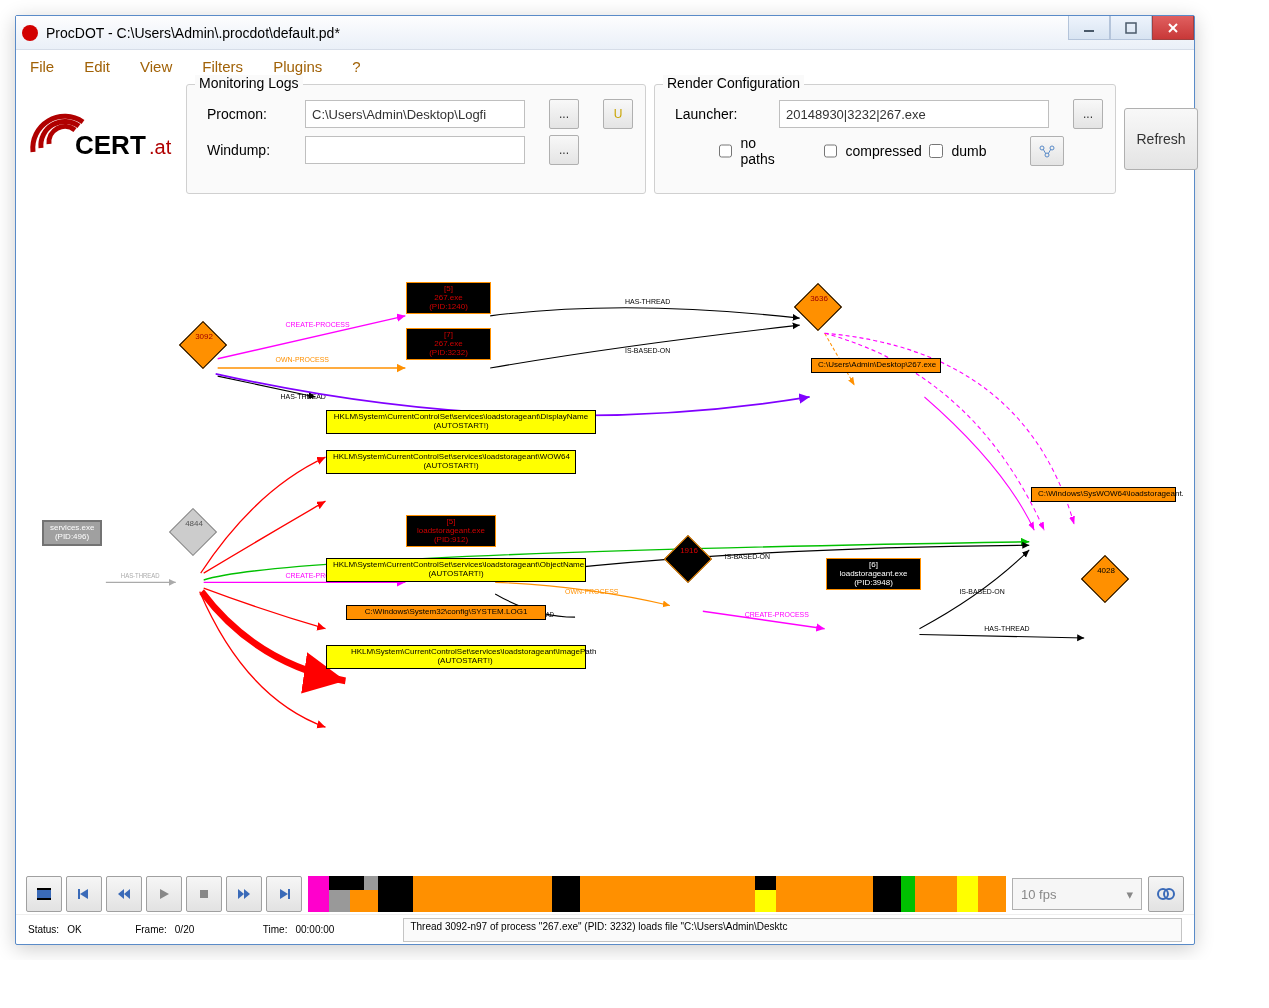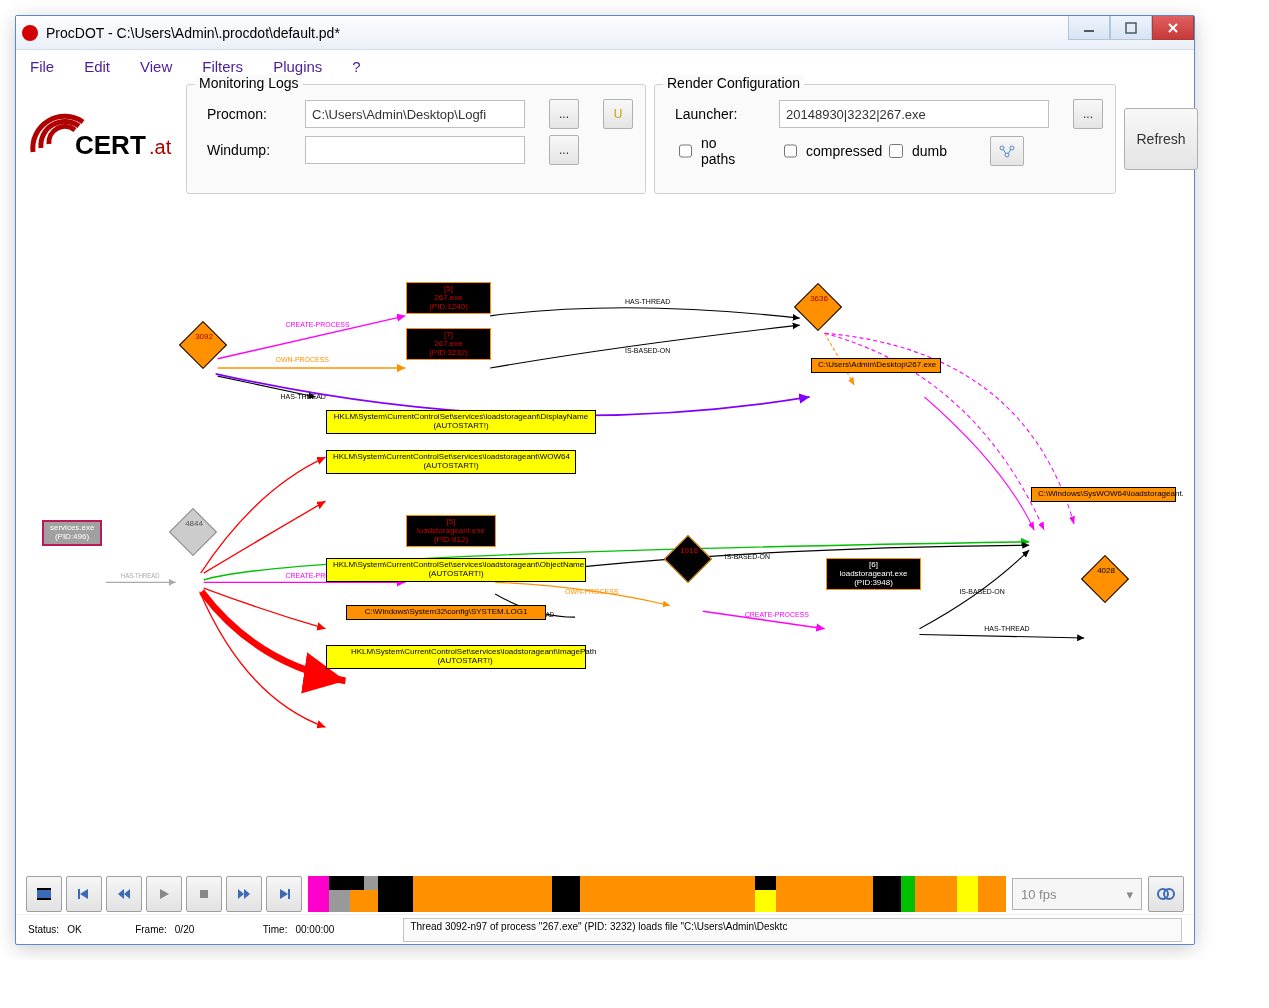--- a/index.html
+++ b/index.html
@@ -53,21 +53,21 @@
     font-size: 11px;
   }
   .win-btn.close { background: linear-gradient(#e06060,#c83838); color:#fff; border-color:#a04040;}
   .menubar {
     height: 32px;
     display: flex;
     align-items: center;
     padding: 12px 14px;
     gap: 30px;
     font-size: 15px;
-    color: #4c1d95;
+    color: #a16207;
   }
   .top-panels {
     display: flex;
     padding: 2px 10px 4px 10px;
     gap: 8px;
     align-items: stretch;
   }
   .logo-box {
     width: 170px;
     height: 110px;
@@ -151,21 +151,21 @@
     position: absolute;
     border: 1px solid #000;
     padding: 2px 6px;
     font-size: 8px;
     line-height: 1.1;
     text-align: center;
     white-space: pre-line;
   }
   .node-black { background:#000; color:#d00000; border-color:#ff9000;}
   .node-black2 { background:#000; color:#fff; border-color:#ff9000;}
-  .node-gray { background:#a0a0a0; color:#fff; border:2px solid #be185d;}
+  .node-gray { background:#a0a0a0; color:#fff; border:2px solid #737373;}
   .node-yellow { background:#ffff00; color:#000; border:1px solid #000;}
   .node-orange { background:#ff9000; color:#000; border:1px solid #000;}
   .diamond {
     position: absolute;
     width: 34px; height: 34px;
     transform: rotate(45deg);
   }
   .diamond span {
     display: block;
     transform: rotate(-45deg);
@@ -283,21 +283,21 @@
       </div>
     </div>
 
     <div class="fieldset" style="flex:1;">
       <span class="fieldset-title">Render Configuration</span>
       <div class="row">
         <label style="width:80px;">Launcher:</label>
         <input class="text-input launcher-input" value="20148930|3232|267.exe" style="">
         <button class="btn">...</button>
       </div>
-      <div class="row" style="gap:31px;">
+      <div class="row" style="gap:31px;justify-content:center;">
         <label class="checkbox">
             <input type="checkbox" style="">
             <span>no paths</span>
           </label>
         <label class="checkbox">
             <input type="checkbox" style="">
             <span>compressed</span>
           </label>
         <label class="checkbox">
             <input type="checkbox" style="">

